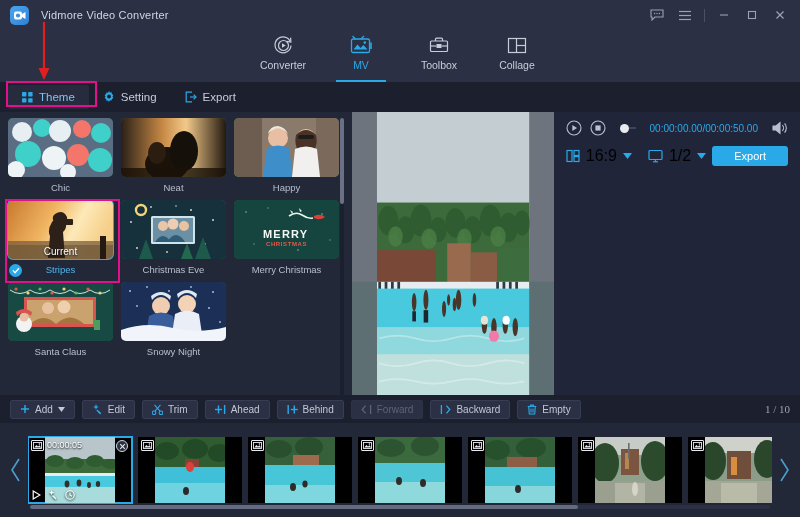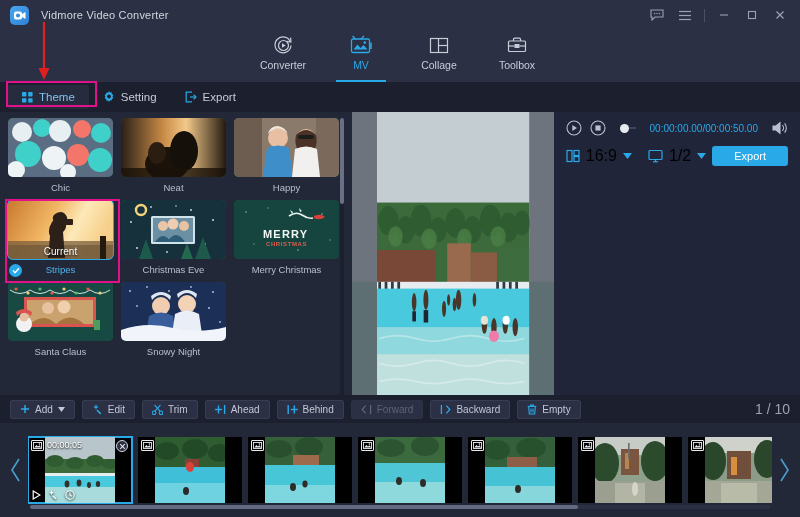--- a/index.html
+++ b/index.html
@@ -168,21 +168,21 @@
   }
   .tbtn {
     display:flex; align-items:center; gap:5px;
     height:19px; padding: 0 9px;
     background:#2b3044; border:1px solid #373d52; border-radius:2px;
     font-size:10px; color:#c3c8d6; cursor:pointer; white-space:nowrap;
   }
   .tbtn .tico { color:#2aa9e8; display:flex; align-items:center; }
   .tbtn.disabled { color:#5d6378; border-color:#2d3244; }
   .tbtn.disabled .tico { color:#5d6378; }
-  .pagecount { margin-left:auto; font-size:14px; color:#9aa2b4; }
+  .pagecount { margin-left:auto; font-size:11px; color:#9aa2b4;font-family:Liberation Serif, serif; }
 
   
   .timeline {
     flex:0 0 94px; background:#232838;
     display:flex; align-items:center; padding: 0 4px;
     position:relative;
   }
   .chev {
     width:24px; flex:0 0 24px; display:flex; align-items:center; justify-content:center;
     color:#4a9ed0; cursor:pointer;
@@ -306,39 +306,39 @@
           <circle cx="14.8" cy="7.6" r="1.3" fill="currentColor" stroke="none"></circle>
           <path d="M21 7.5v6.5" stroke-width="1.6"></path>
         </svg>
       </span>
       <span class="lbl">MV</span>
     </div>
 
     <div class="navitem">
       <span class="ico">
         <svg width="20" height="19" viewBox="0 0 20 19" fill="none" stroke="currentColor" stroke-width="1.2">
-          <rect x="1.5" y="2.5" width="17" height="14"></rect>
-          <line x1="9.5" y1="2.5" x2="9.5" y2="16.5"></line>
-          <line x1="9.5" y1="9.5" x2="18.5" y2="9.5"></line>
-        </svg>
-      </span>
-      <span class="lbl">Collage</span>
-    </div>
-
-    <div class="navitem">
-      <span class="ico">
-        <svg width="20" height="19" viewBox="0 0 20 19" fill="none" stroke="currentColor" stroke-width="1.2">
           <path d="M6.5 5V3.2a1 1 0 0 1 1-1h5a1 1 0 0 1 1 1V5"></path>
           <rect x="1.5" y="5" width="17" height="10.5" rx="1"></rect>
           <rect x="7.5" y="8" width="5" height="4" fill="currentColor" stroke="none"></rect>
           <line x1="1.5" y1="10" x2="7.5" y2="10"></line>
           <line x1="12.5" y1="10" x2="18.5" y2="10"></line>
         </svg>
       </span>
       <span class="lbl">Toolbox</span>
+    </div>
+
+    <div class="navitem">
+      <span class="ico">
+        <svg width="20" height="19" viewBox="0 0 20 19" fill="none" stroke="currentColor" stroke-width="1.2">
+          <rect x="1.5" y="2.5" width="17" height="14"></rect>
+          <line x1="9.5" y1="2.5" x2="9.5" y2="16.5"></line>
+          <line x1="9.5" y1="9.5" x2="18.5" y2="9.5"></line>
+        </svg>
+      </span>
+      <span class="lbl">Collage</span>
     </div>
   </div>
 
   <div class="subtabs">
     <div class="subtab active">
       <span class="sico">
         <svg width="11" height="11" viewBox="0 0 11 11" fill="currentColor">
           <rect x="0" y="0" width="4.4" height="4.4" rx=".7"></rect>
           <rect x="6.2" y="0" width="4.4" height="4.4" rx=".7"></rect>
           <rect x="0" y="6.2" width="4.4" height="4.4" rx=".7"></rect>

